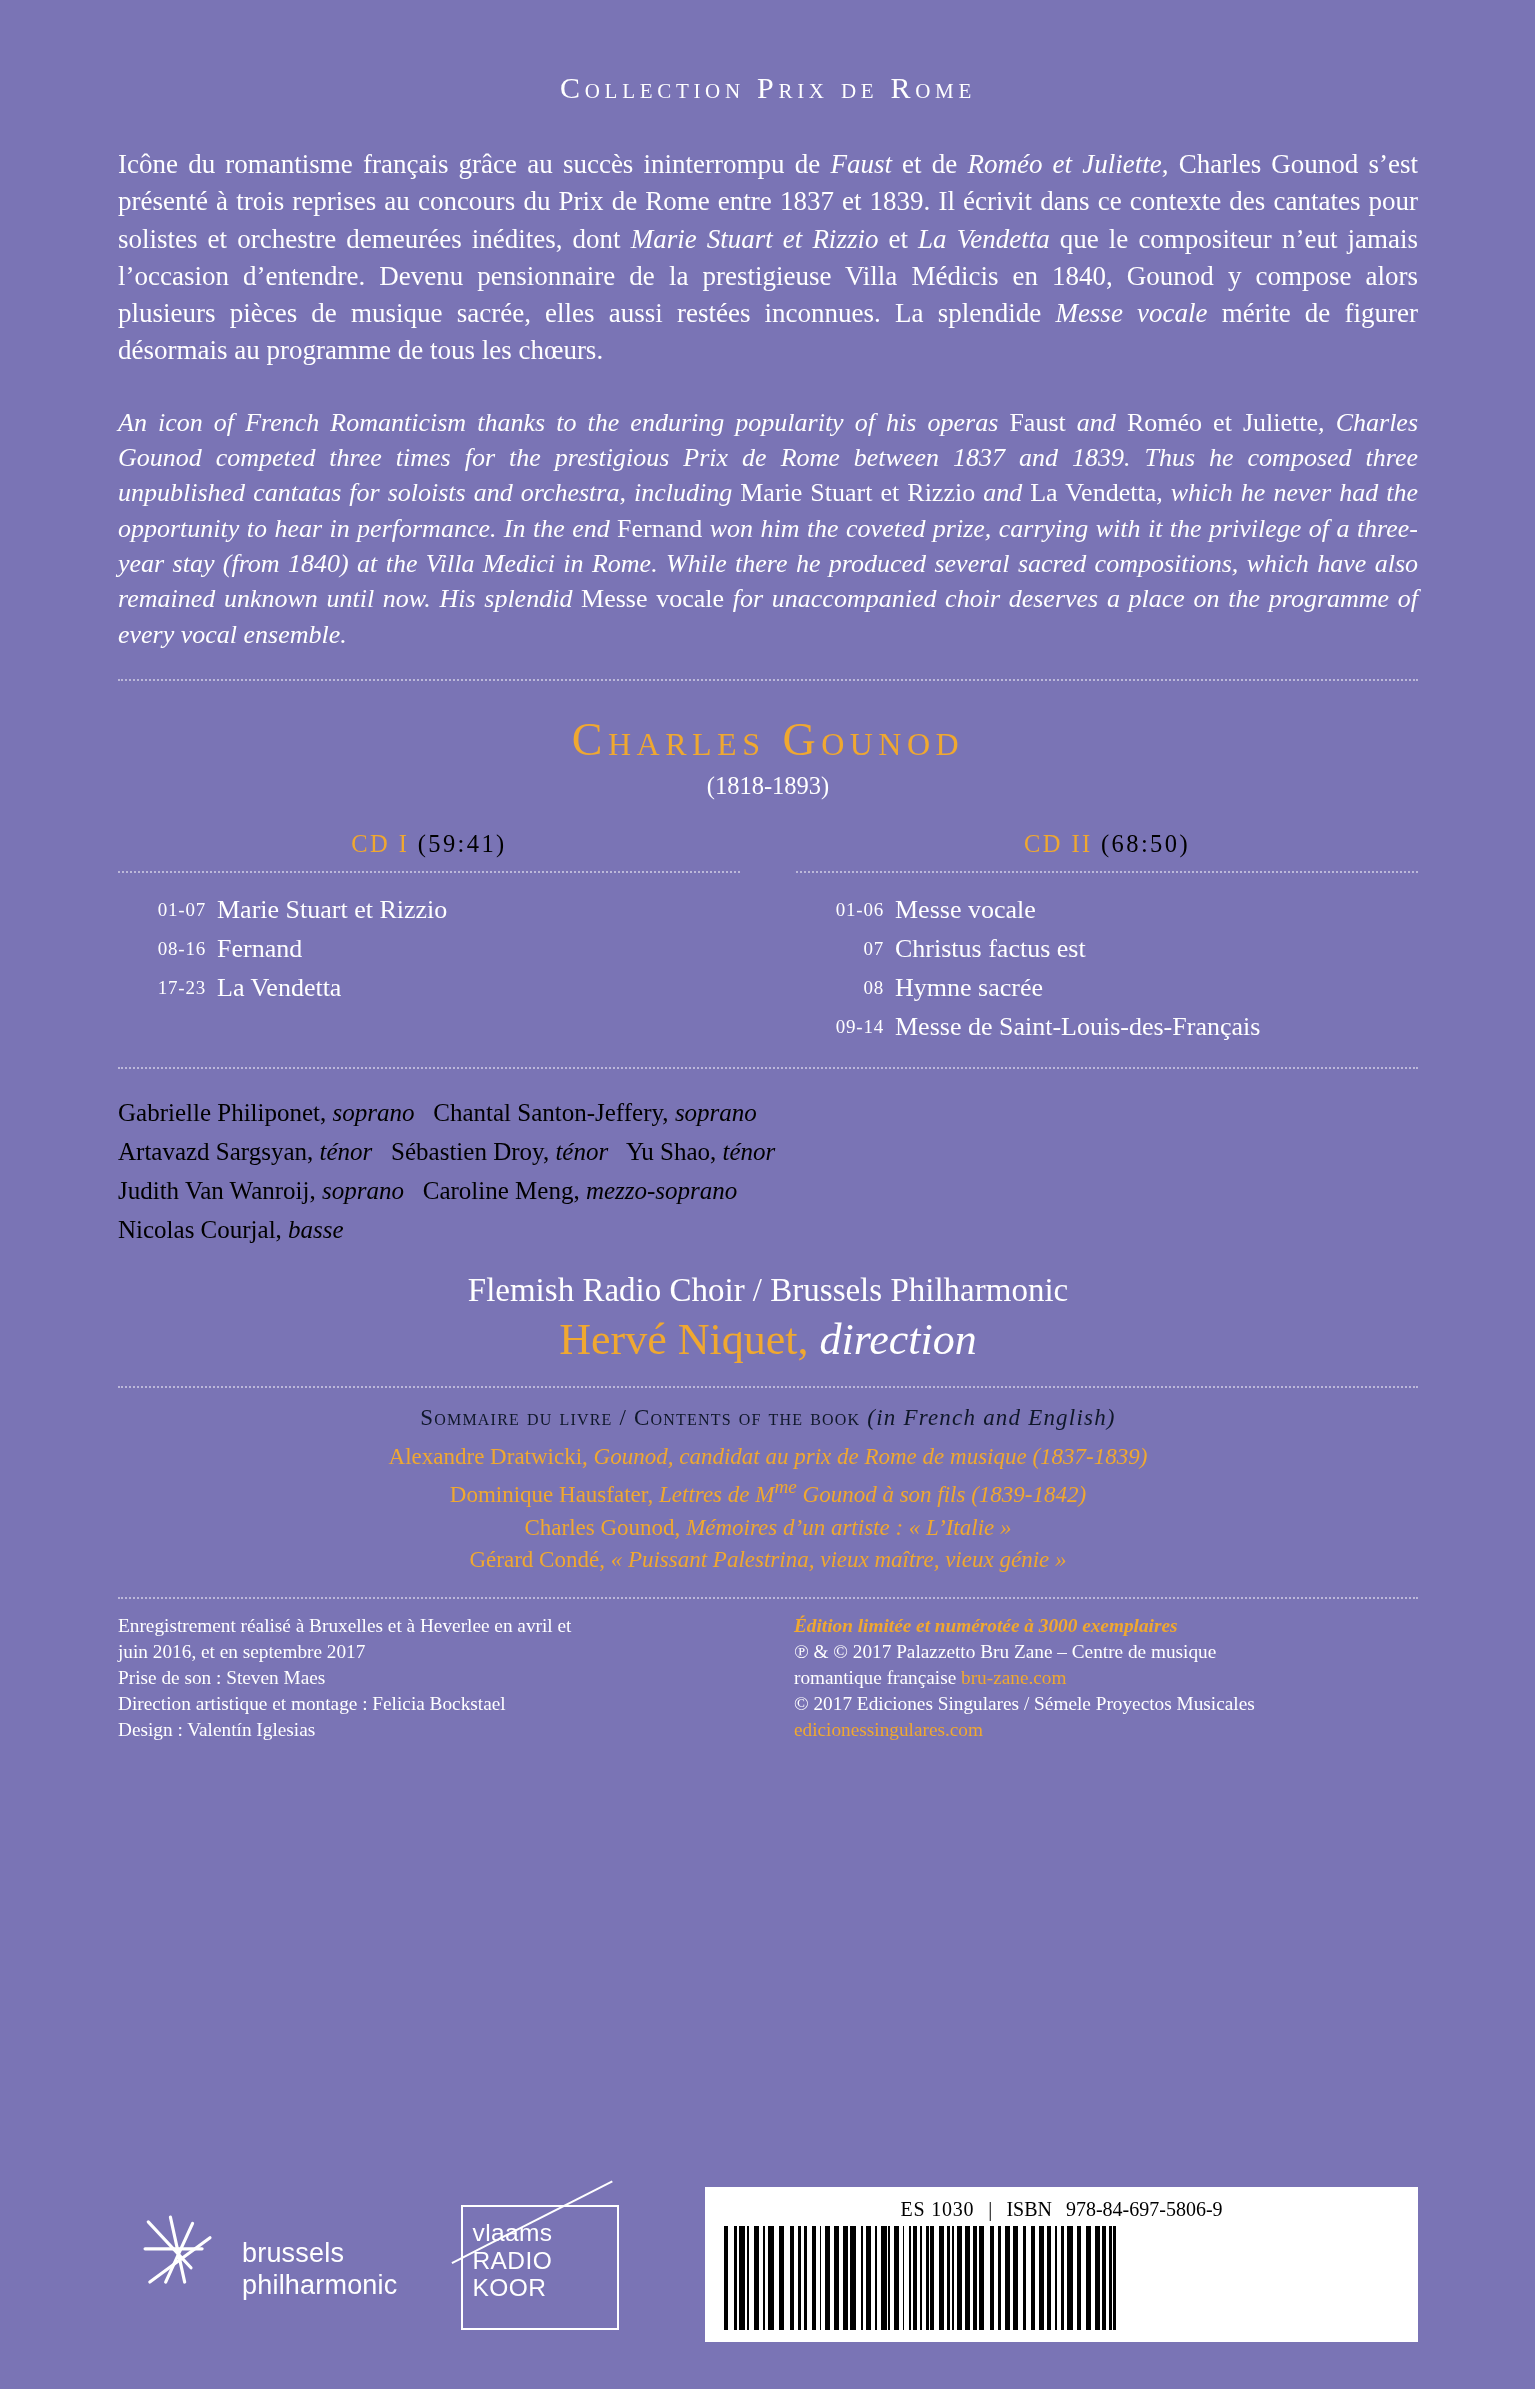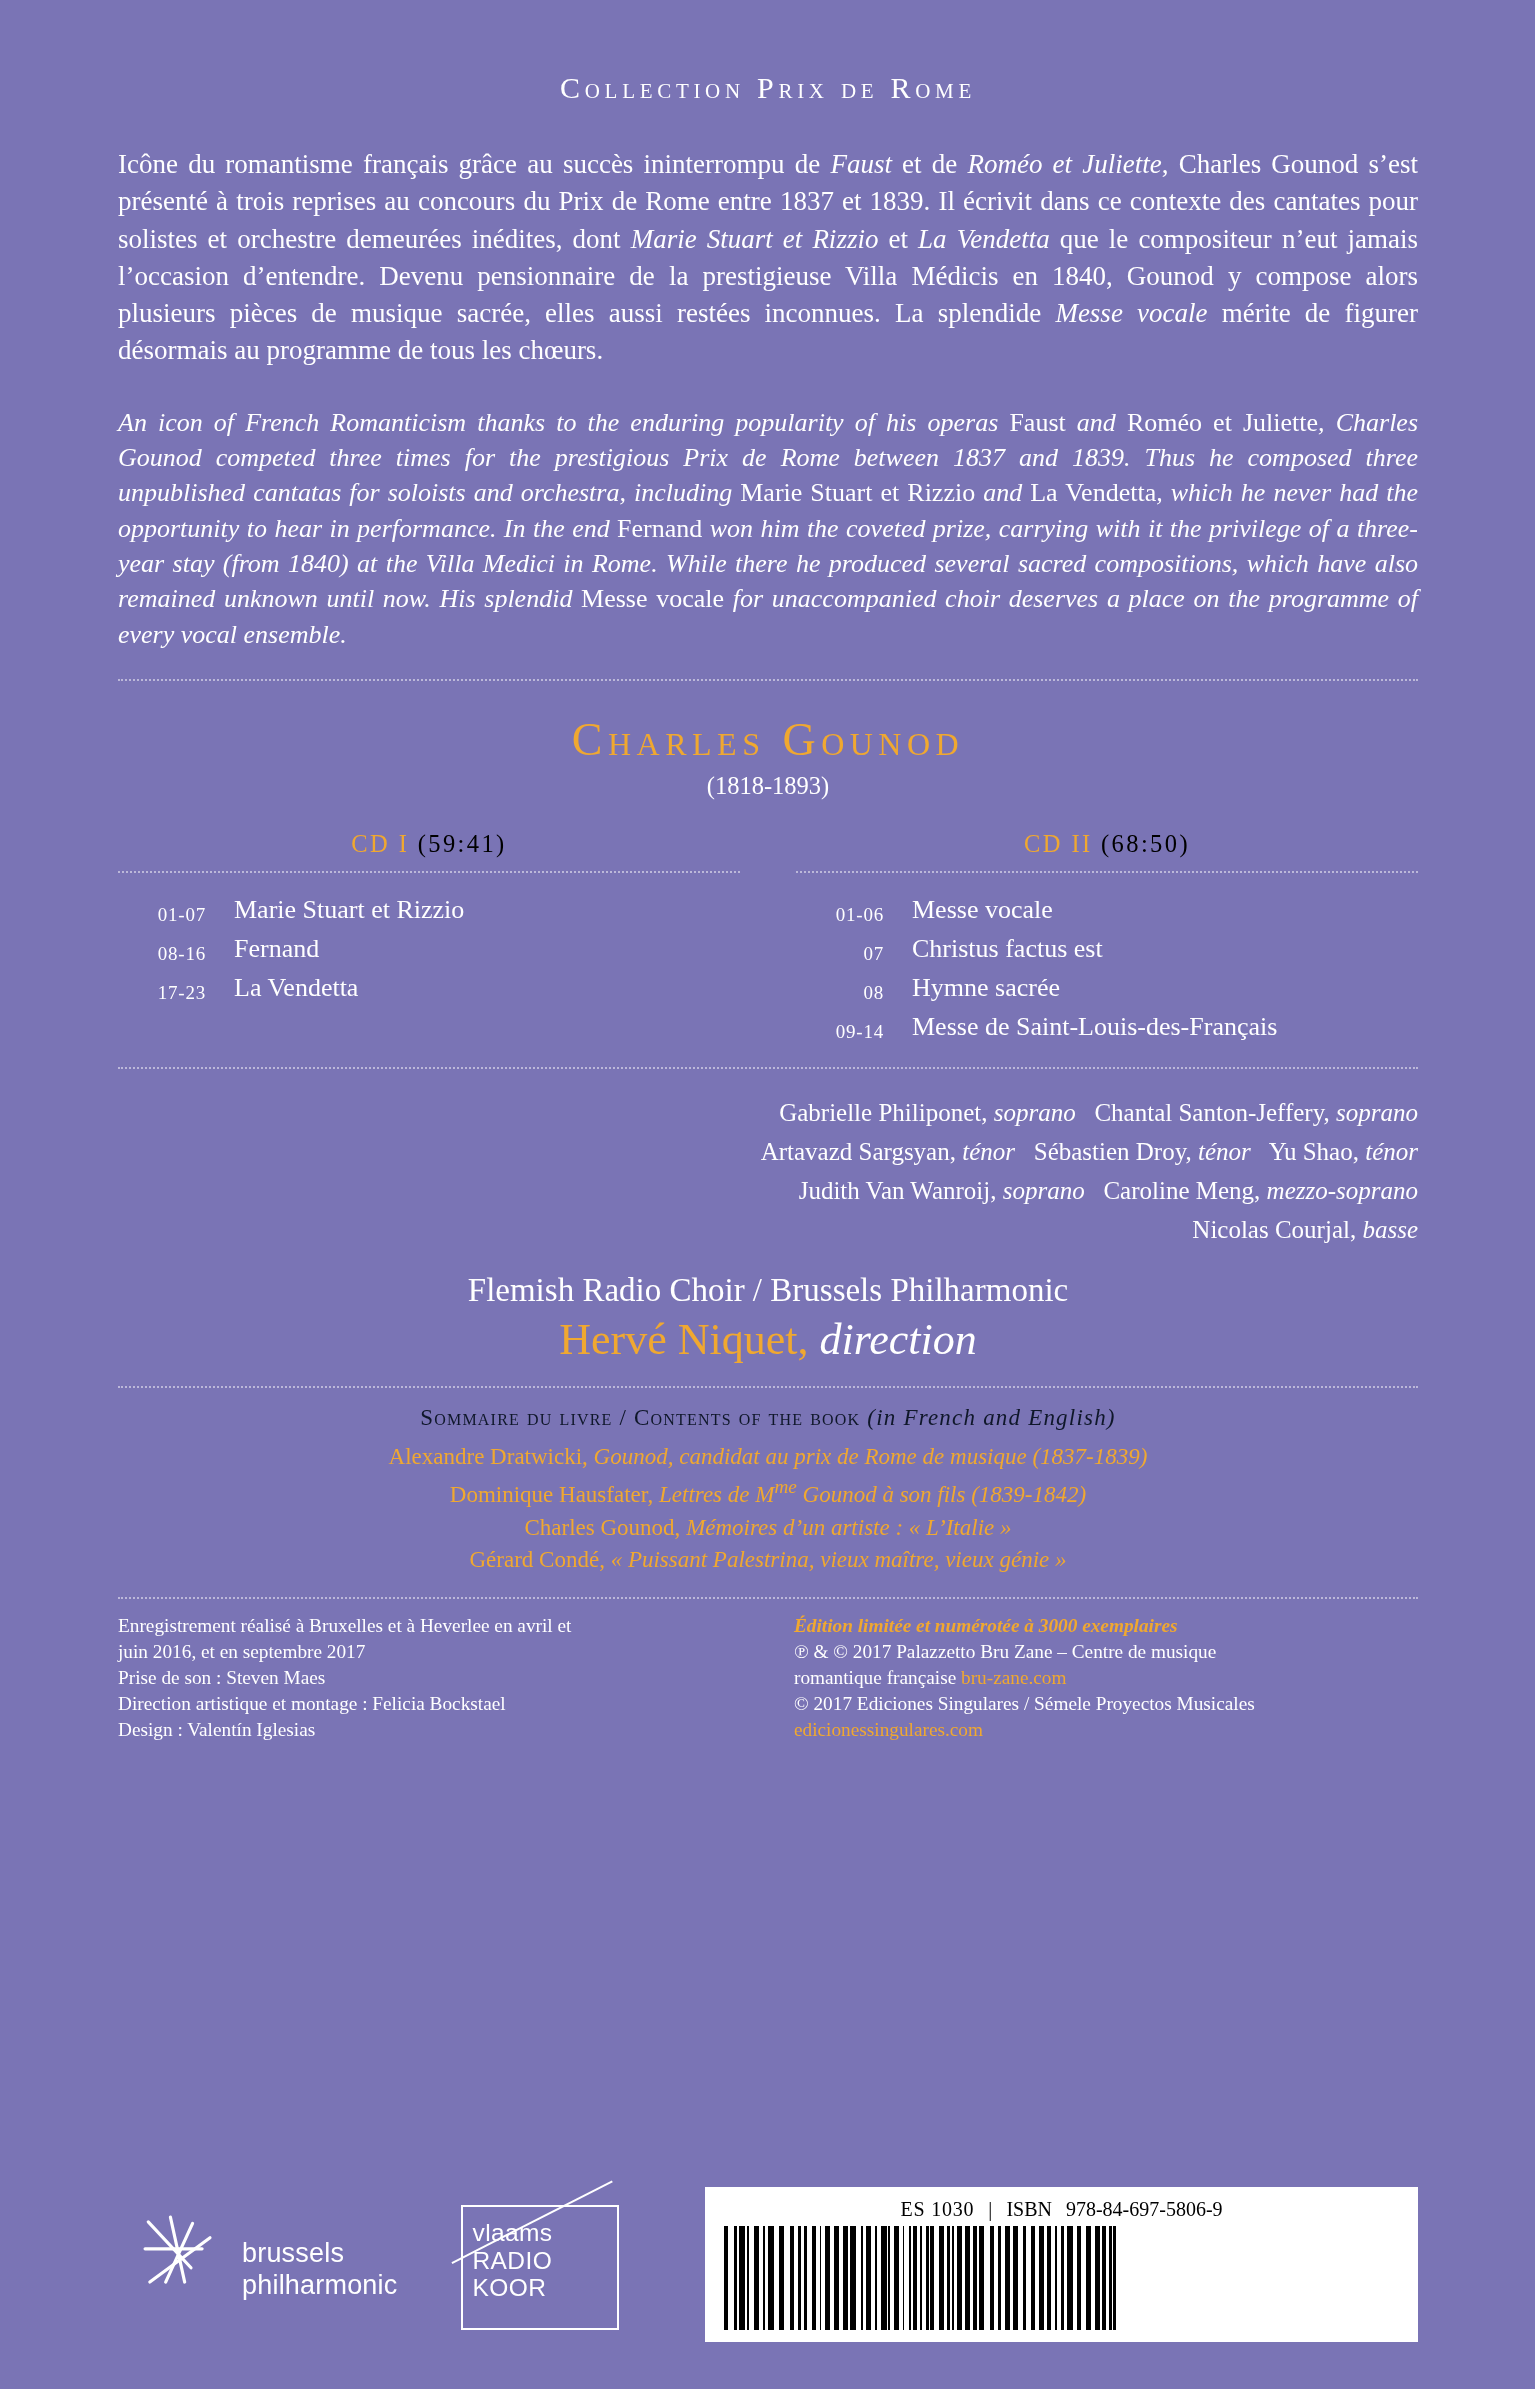--- a/index.html
+++ b/index.html
@@ -93,42 +93,41 @@
     margin-bottom: 12.6px;
   }
   .disc-title .dur { color: #000000; }
   .disc-rule {
     border-top: 2.4px dotted #c8c4e0;
     opacity: .85;
     margin-bottom: 17.4px;
   }
   .track {
     display: flex;
-    align-items: flex-end;
+    align-items: center;
     font-size: 26px;
     line-height: 1.5;
     color: #ffffff;
     white-space: nowrap;
-    gap: 17px;
   }
   .track .tnum {
     color: #ffffff;
     font-size: 19px;
     letter-spacing: 0.8px;
     width: 88px;
     text-align: right;
     padding-right: 11px;
     flex: 0 0 auto;
   }
   .track .ttitle { flex: 1 1 auto; }
   
   .performers {
     margin-top: 24px;
-    text-align: right;
-    color: #ffffff;
+    text-align: left;
+    color: #000000;
     font-size: 25px;
     line-height: 1.56;
   }
   .performers .voice {
     font-style: italic;
   }
   .ensembles {
     text-align: center;
     color: #ffffff;
     font-size: 33px;

